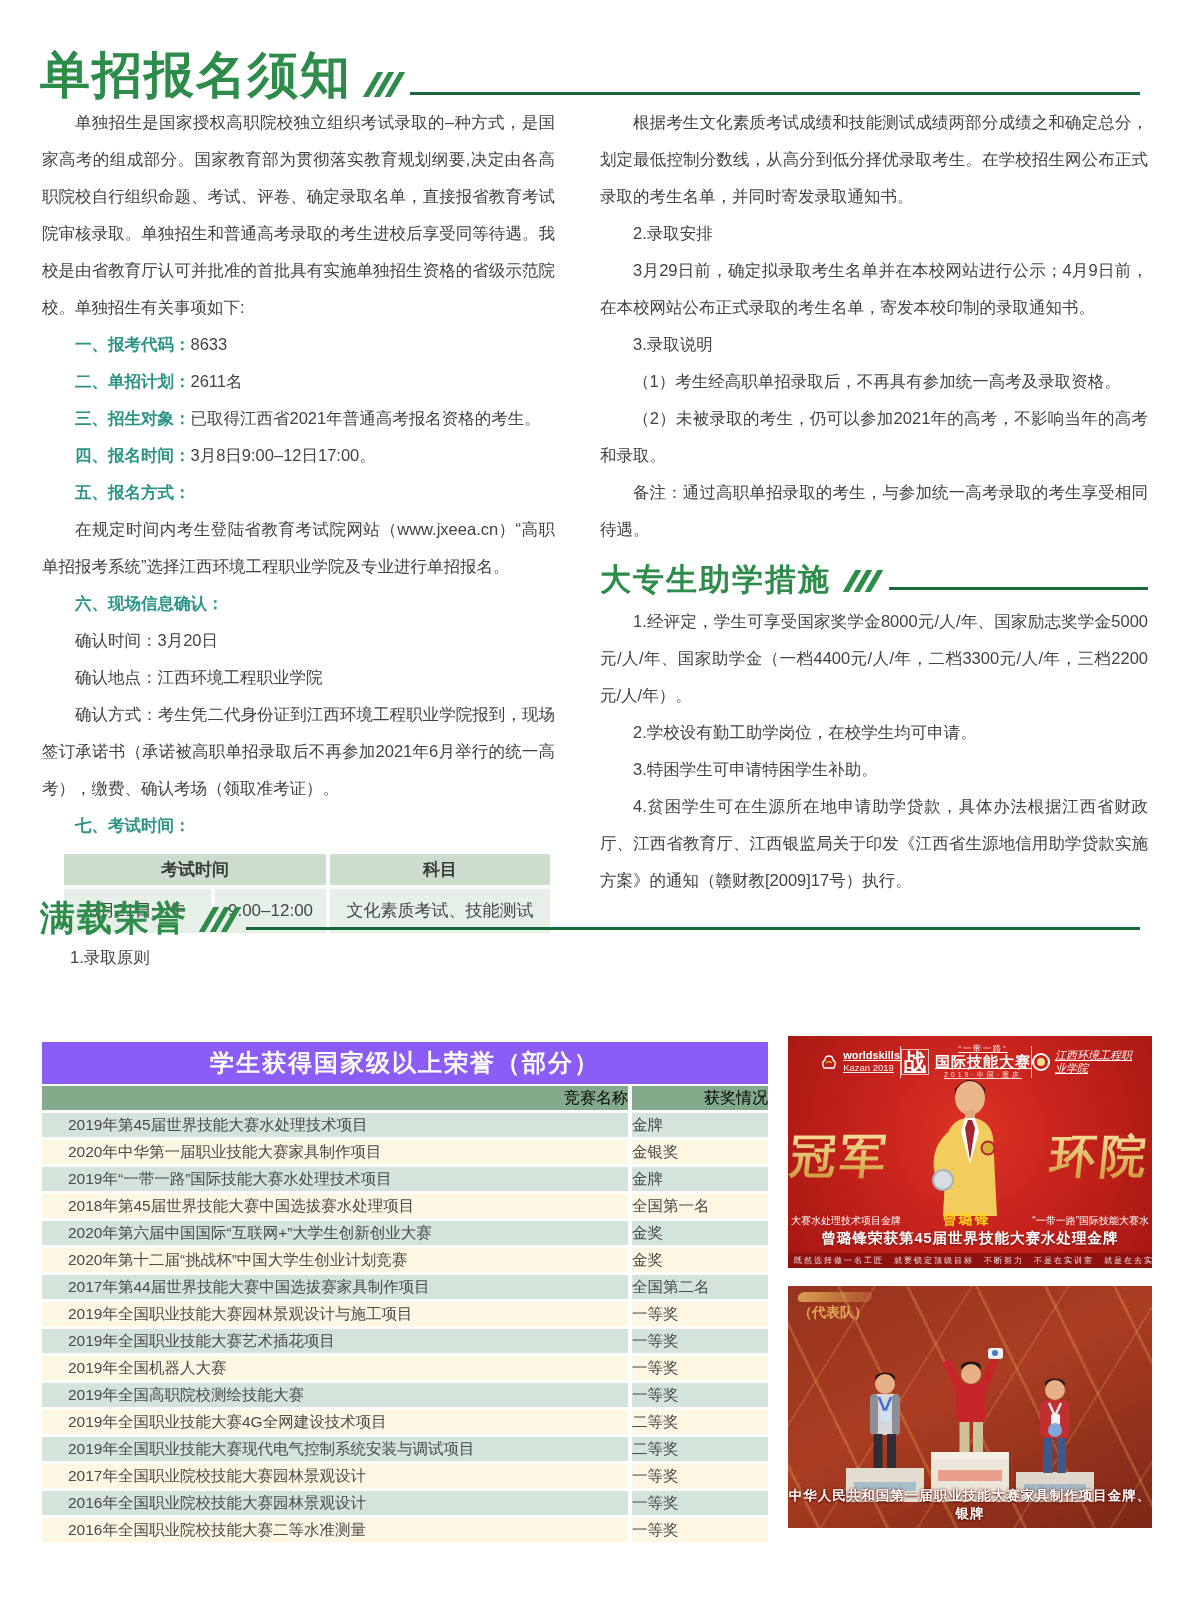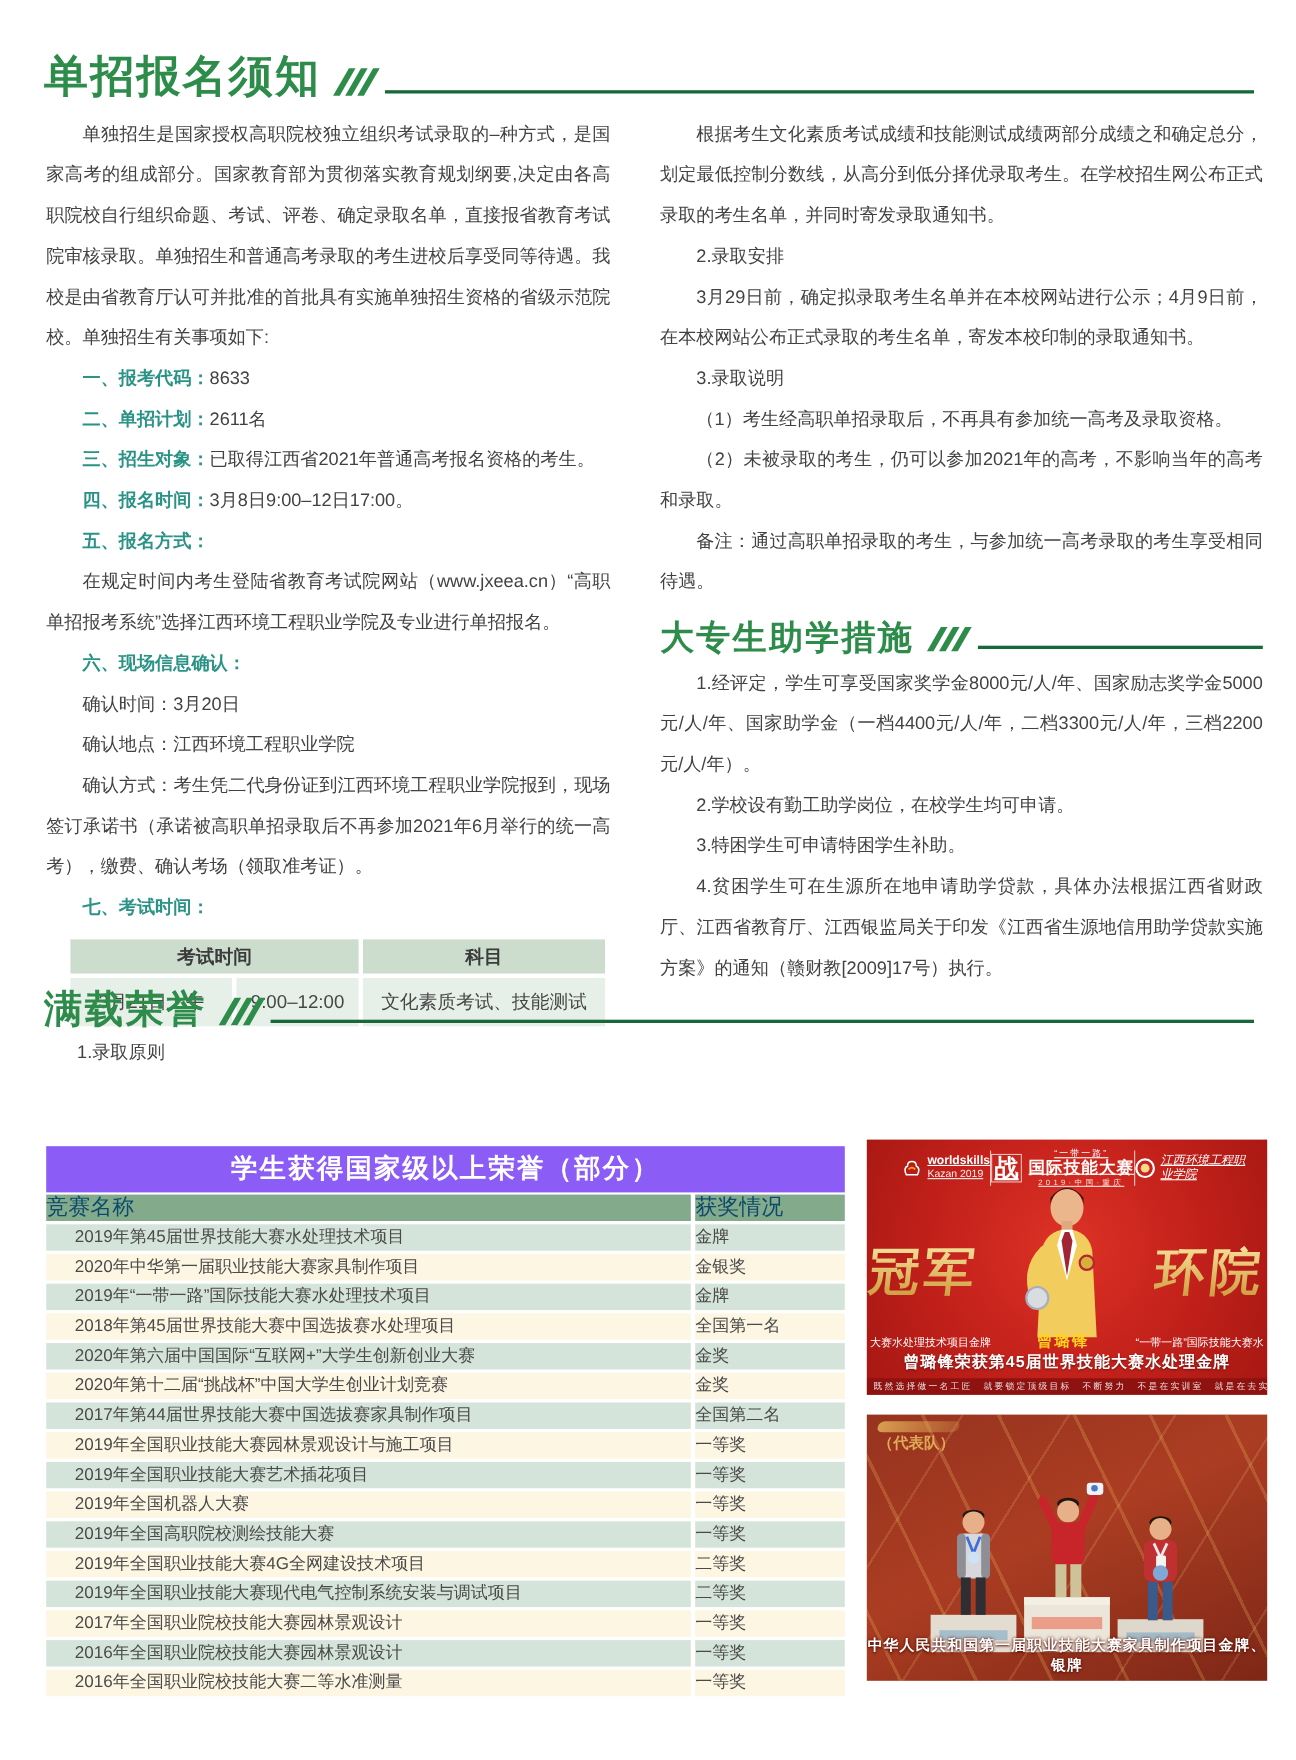--- a/index.html
+++ b/index.html
@@ -12,21 +12,21 @@
   .page { position:relative; width:1178px; height:1600px; overflow:hidden; background:#fff; }
 
   
   .sec-head { position:absolute; display:flex; align-items:flex-end; }
   .sec-title { font-weight:bold; color:#2e8c4b; line-height:1; letter-spacing:2px; }
   .slashes { display:inline-flex; gap:5px; transform:skewX(-30deg); margin:0 0 3px 18px; }
   .slashes i { display:block; width:6px; height:25px; background:#2e8c4b; }
   .sec-line { flex:1; height:0; border-bottom:3px solid #18693a; margin:0 0 5px 12px; }
 
   #head1 { left:40px; top:50px; right:38px; }
-  #head1 .sec-title { font-size:40px; }
+  #head1 .sec-title { font-size:50px; }
   #head3 { left:40px; top:900px; right:38px; }
   #head3 .sec-title { font-size:35px; }
 
   
   .sec-head-flow { display:flex; align-items:flex-end; margin:16px 0 8px 0; }
   .sec-head-flow .sec-title { font-size:31px; }
   .sec-head-flow .slashes i { height:22px; }
 
   
   .col { position:absolute; font-size:16.5px; line-height:37px; text-align:justify; color:#424242; }
@@ -41,21 +41,21 @@
   .exam-table { margin:10px 0 6px 22px; width:486px; font-size:17px; }
   .et-head { display:grid; grid-template-columns:262px 220px; gap:4px; margin-bottom:4px; }
   .et-head .cell { background:#ccdccd; height:31px; line-height:31px; text-align:center; font-weight:bold; color:#3b3b3b; }
   .et-row { display:grid; grid-template-columns:147px 111px 220px; gap:4px; }
   .et-row .cell { background:#e7f0e8; height:44px; line-height:44px; text-align:center; color:#464646; }
 
   
   #honors-table { position:absolute; left:42px; top:1042px; width:726px; }
   .ht-title { background:#8b5cf6; color:#fff; font-size:24px; font-weight:bold; text-align:center; height:42px; line-height:42px; letter-spacing:2px; }
   .ht-head { display:grid; grid-template-columns:586px 136px; column-gap:4px; margin-top:2px; }
-  .ht-head .cell { background:#83aa8a; color:#0c4a6e; font-family:"Liberation Serif","DejaVu Serif",serif; font-size:20px; text-align:left; height:24px; line-height:24px; }
+  .ht-head .cell { background:#83aa8a; color:#000000; font-family:"Liberation Serif","DejaVu Serif",serif; font-size:16px; text-align:right; height:24px; line-height:24px; }
   .ht-row { display:grid; grid-template-columns:586px 136px; column-gap:4px; margin-top:3px; }
   .ht-row .cell { height:24px; line-height:24px; font-size:15.5px; color:#4a4a4a; }
   .ht-row .name { padding-left:26px; }
   .ht-row .award { }
   .ht-row.green .cell { background:#d5e4da; }
   .ht-row.cream .cell { background:#fcf6e2; }
 
   
   #photo1 { position:absolute; left:788px; top:1036px; width:364px; height:232px;
     background:radial-gradient(circle at 50% 42%, #de3226 0%, #c1201a 55%, #a51712 100%);

